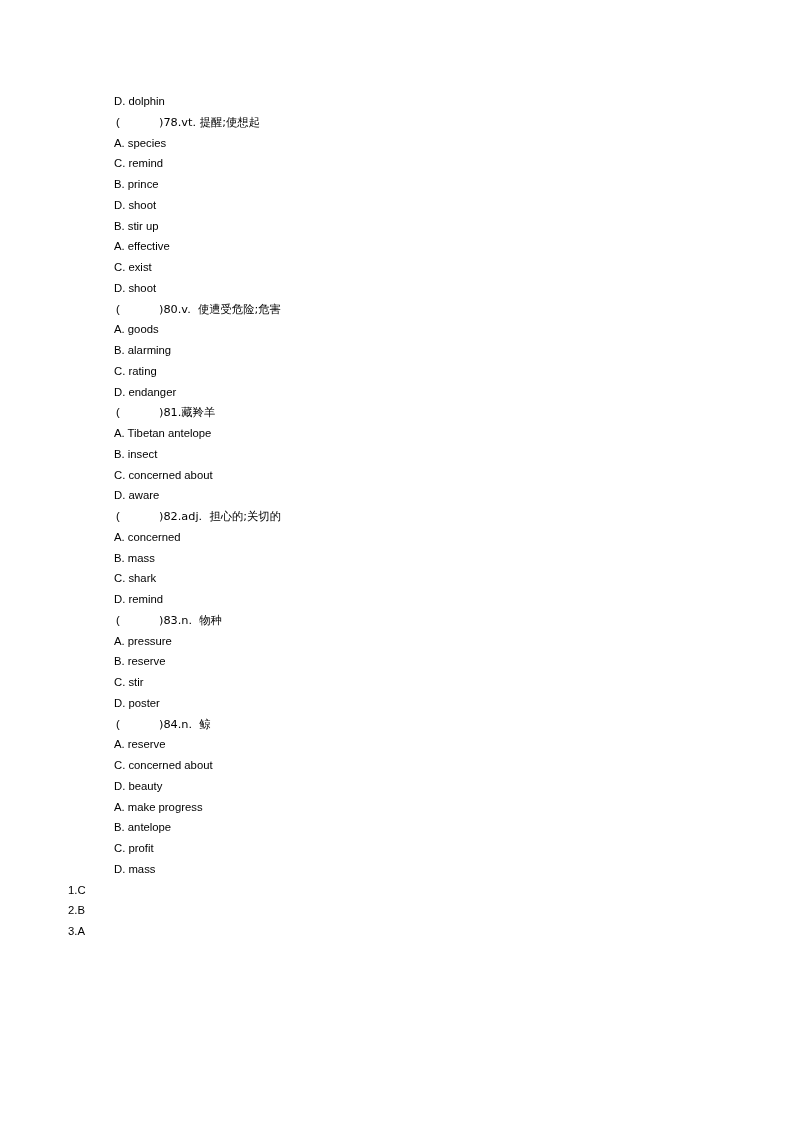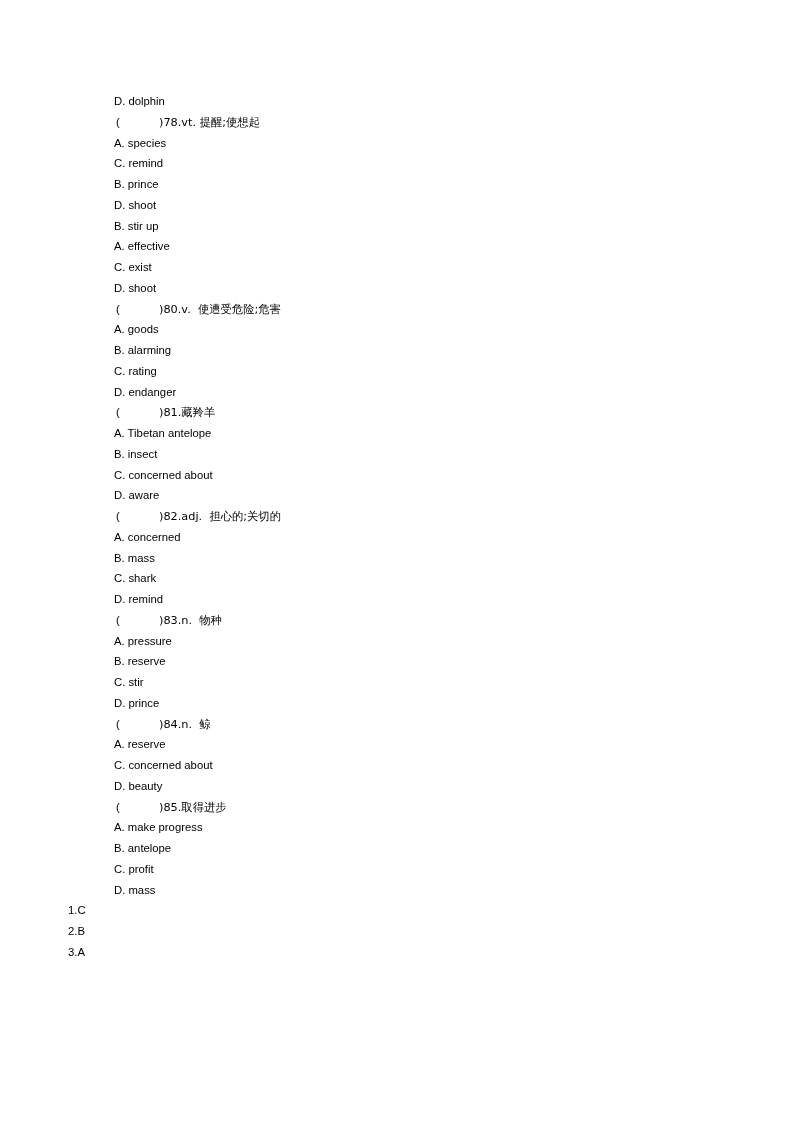--- a/index.html
+++ b/index.html
@@ -79,26 +79,25 @@
       <div class="line opt">D. aware</div>
       <div class="line qline"><span class="paren-open">(</span><span class="stem cjk">)82.adj.  担心的;关切的</span></div>
       <div class="line opt">A. concerned</div>
       <div class="line opt">B. mass</div>
       <div class="line opt">C. shark</div>
       <div class="line opt">D. remind</div>
       <div class="line qline"><span class="paren-open">(</span><span class="stem cjk">)83.n.  物种</span></div>
       <div class="line opt">A. pressure</div>
       <div class="line opt">B. reserve</div>
       <div class="line opt">C. stir</div>
-      <div class="line opt">D. prince</div>
+      <div class="line opt">D. poster</div>
       <div class="line qline"><span class="paren-open">(</span><span class="stem cjk">)84.n.  鲸</span></div>
       <div class="line opt">A. reserve</div>
       <div class="line opt">C. concerned about</div>
       <div class="line opt">D. beauty</div>
-      <div class="line qline"><span class="paren-open">(</span><span class="stem cjk">)85.取得进步</span></div>
       <div class="line opt">A. make progress</div>
       <div class="line opt">B. antelope</div>
       <div class="line opt">C. profit</div>
       <div class="line opt">D. mass</div>
       <div class="line ans">1.C</div>
       <div class="line ans">2.B</div>
       <div class="line ans">3.A</div>
     </div>
 </div>
 

